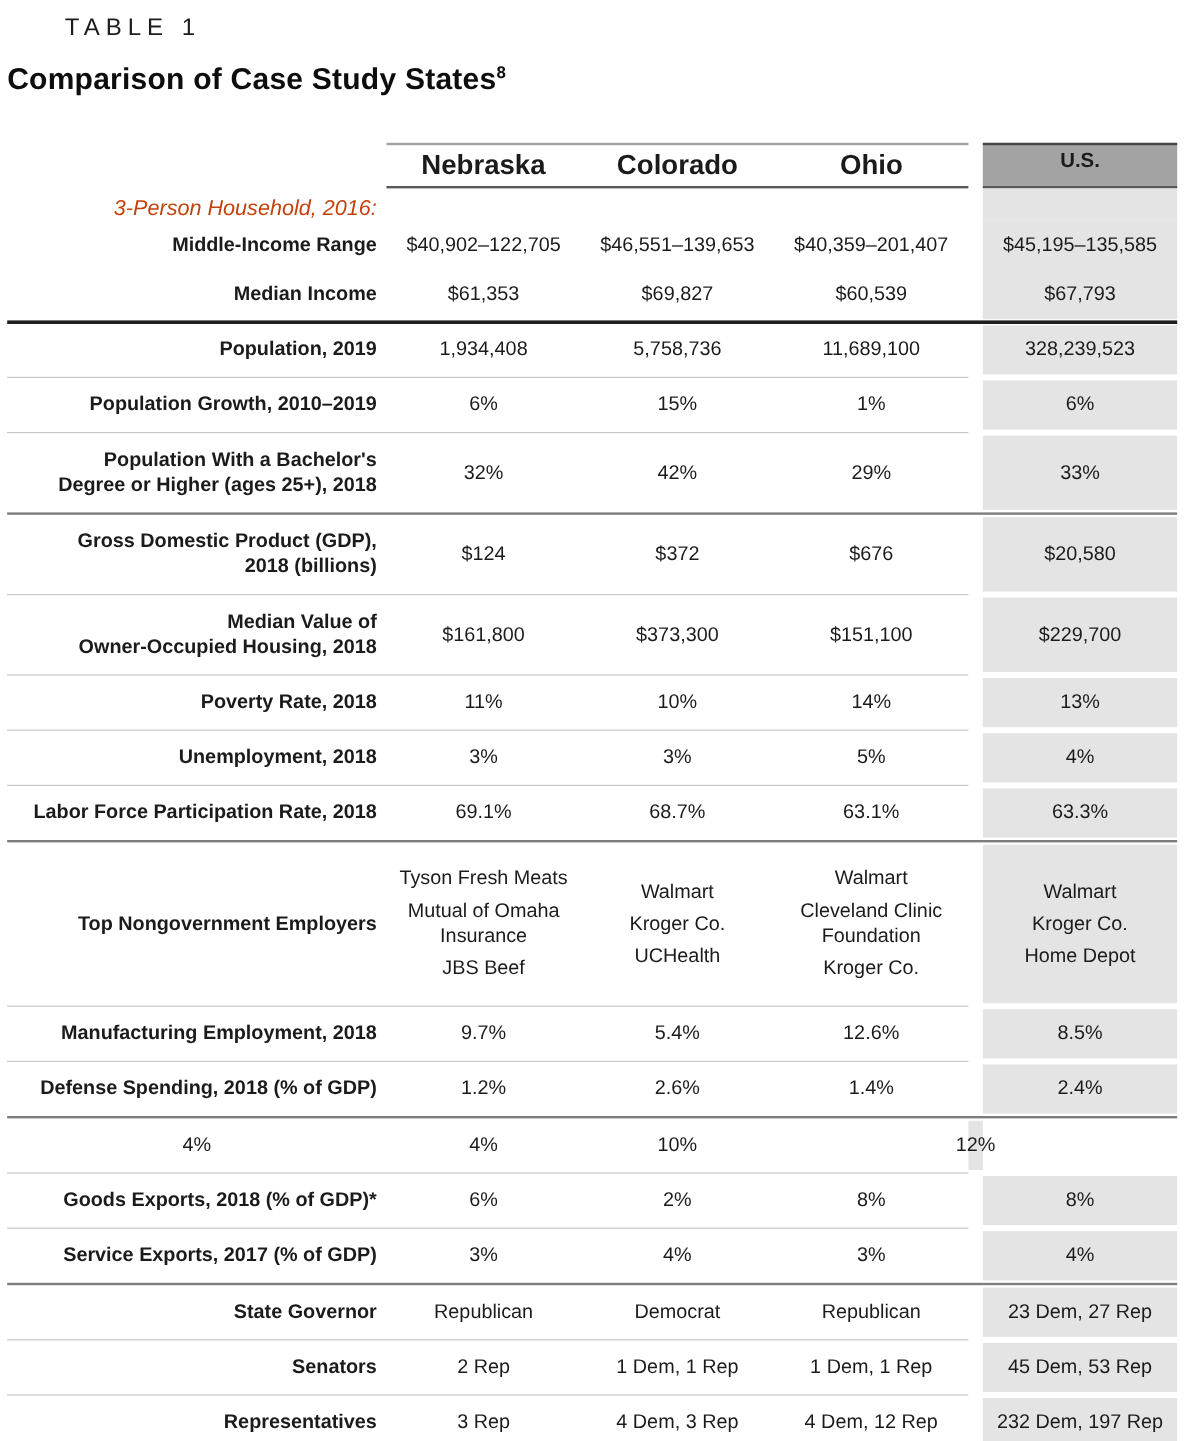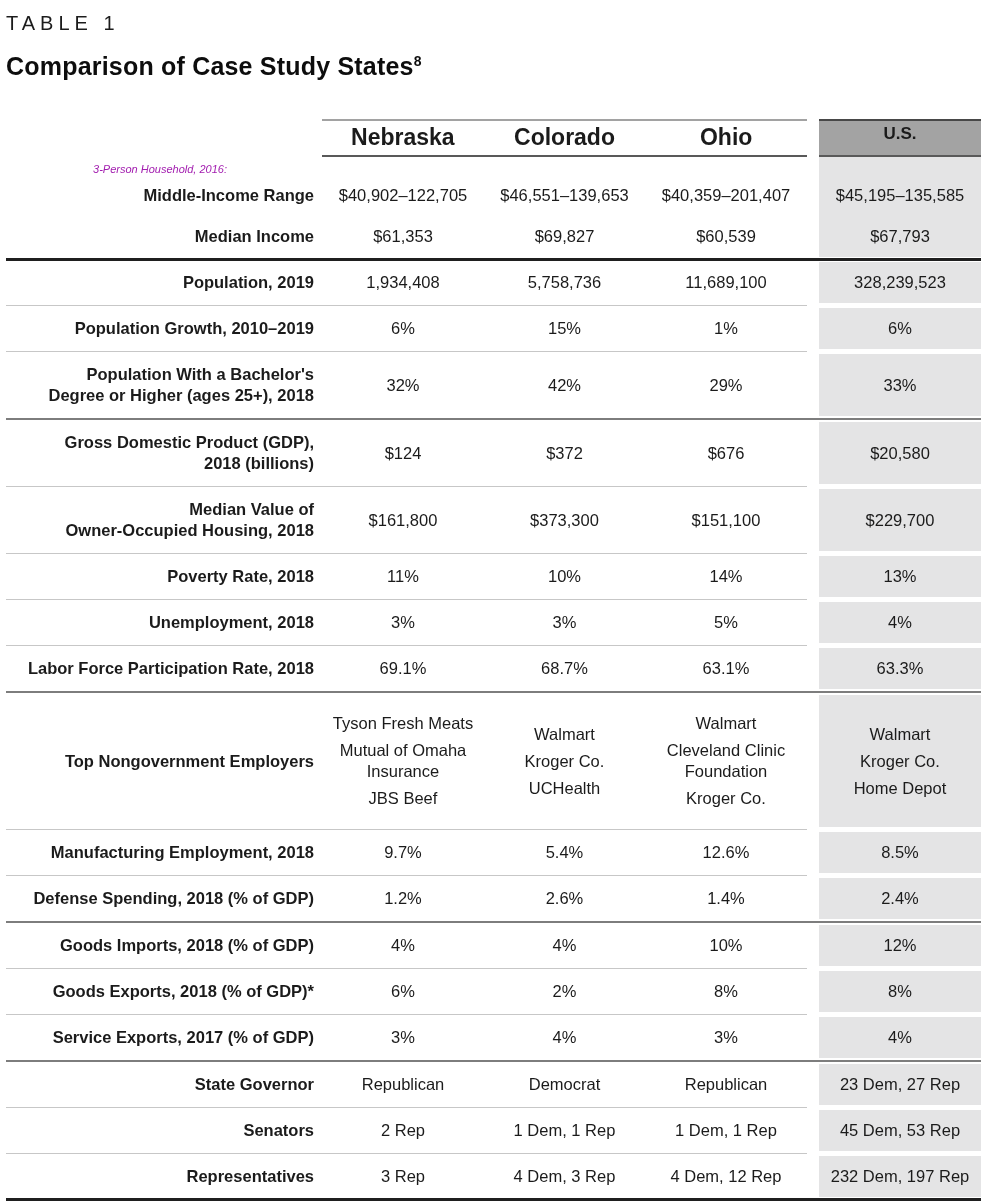--- a/index.html
+++ b/index.html
@@ -11,20 +11,21 @@
     width: 1000px;
   }
   .page { padding: 12px 10px 10px 6px; }
 
   
   .table-label {
     font-size: 20px;
     letter-spacing: 5px;
     color: #1c1c1c;
     font-weight: 400;
+    margin-left: 48px;
   }
   h1.heading {
     font-size: 25px;
     font-weight: 700;
     margin: 17px 0 0 0;
     color: #0d0d0d;
     letter-spacing: 0.2px;
   }
   h1.heading sup { font-size: 14px; font-weight: 700; }
 
@@ -58,24 +59,24 @@
     border-bottom: 2px solid #595959;
     text-align: center;
     font-weight: 700;
     font-size: 17px;
     padding: 3px 0 4px 0;
   }
 
   .note-cell {
     grid-column: 1;
     font-style: italic;
-    font-size: 11px;
-    text-align: center;
+    font-size: 18px;
+    text-align: right;
     padding: 6px 8px 0 0;
-    color: #a21caf;
+    color: #c2410c;
   }
   .note-mid { grid-column: span 4; }
   .us-fill { grid-column: 6; background: #e4e4e5; }
 
   .cell {
     display: flex;
     align-items: center;
     justify-content: center;
     font-size: 16.5px;
     line-height: 21px;
@@ -271,21 +272,20 @@
       </div>
       <div class="cell label-cell">Defense Spending, 2018 (% of GDP)</div>
       <div class="cell">1.2%</div>
       <div class="cell">2.6%</div>
       <div class="cell">1.4%</div>
       <div class="gapcol"></div>
       <div class="cell us">2.4%</div>
       <div class="sep sep-medium">
         <div class="line"></div>
       </div>
-      <div class="cell label-cell">Goods Imports, 2018 (% of GDP)</div>
       <div class="cell">4%</div>
       <div class="cell">4%</div>
       <div class="cell">10%</div>
       <div class="gapcol"></div>
       <div class="cell us">12%</div>
       <div class="sep sep-thin">
         <div class="line"></div>
       </div>
       <div class="cell label-cell">Goods Exports, 2018 (% of GDP)*</div>
       <div class="cell">6%</div>

